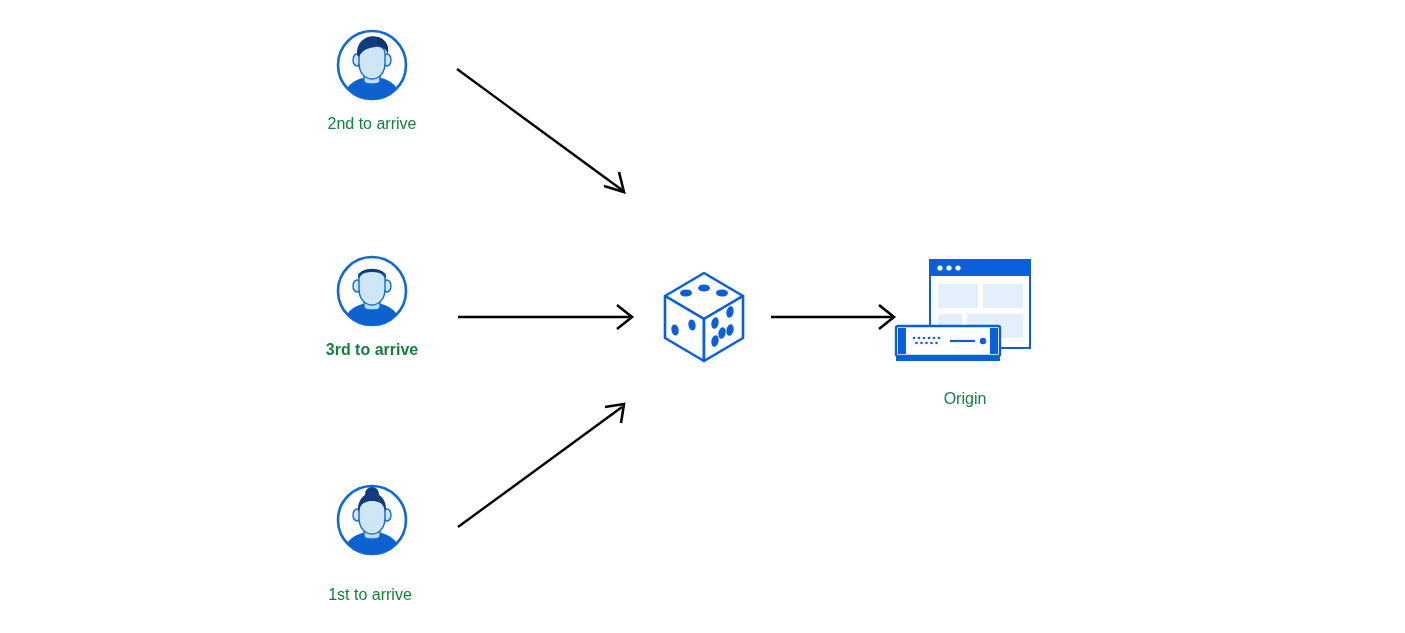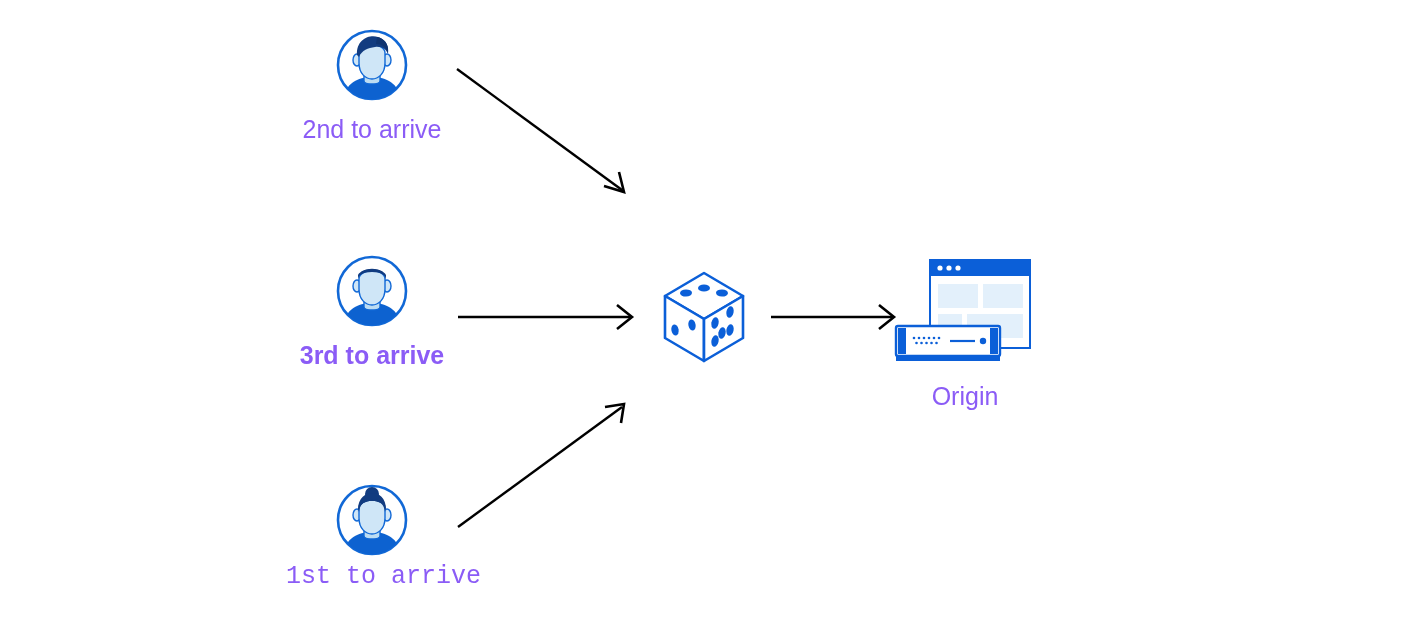--- a/index.html
+++ b/index.html
@@ -21,22 +21,22 @@
   .node {
     position: absolute;
   }
   .avatar-wrap {
     position: absolute;
     width: 76px;
     height: 76px;
   }
   .node-label {
     position: absolute;
-    font-size: 25px;
-    color: #8b5cf6;
+    font-size: 16px;
+    color: #15803d;
     white-space: nowrap;
     text-align: center;
     font-family: "Liberation Sans", sans-serif;
   }
   .arrow-layer {
     position: absolute;
     left: 0;
     top: 0;
     width: 1405px;
     height: 633px;
@@ -150,21 +150,21 @@
           <ellipse cx="23" cy="33" rx="4" ry="6" fill="#cfe6f7" stroke="#1168d6" stroke-width="1.4"></ellipse>
           <ellipse cx="53" cy="33" rx="4" ry="6" fill="#cfe6f7" stroke="#1168d6" stroke-width="1.4"></ellipse>
           <path d="M25 26 C25 15 51 15 51 26 L51 36 C51 47 44 52 38 52 C32 52 25 47 25 36 Z" fill="#cfe6f7" stroke="#1168d6" stroke-width="1.4"></path>
 
           <circle cx="38" cy="12" r="7" fill="#123c80"></circle>
           <path d="M24 30 C23 16 32 11 38 11 C45 11 53 16 52 30 C51 22 47 19 38 19 C30 19 26 22 24 30 Z" fill="#123c80"></path>
           <path d="M25 30 C26 22 30 19 38 19 C46 19 50 22 51 30 L51 25 C49 20 44 17 38 17 C32 17 27 20 25 25 Z" fill="#123c80"></path>
         </g>
       </svg>
     </div>
-    <div class="node-label" style="left:-48px; top:80px; width:168px;font-family:Liberation Mono, monospace;">1st to arrive</div>
+    <div class="node-label" style="left:-48px; top:104px; width:168px;">1st to arrive</div>
   </div>
 
   <div class="dice-wrap" style="left:658px; top:268px;">
     <svg width="92" height="98" viewBox="0 0 92 98">
       <g fill="#ffffff" stroke="#0b5fd8" stroke-width="2.6" stroke-linejoin="round">
 
         <polygon points="46,5 85,28 46,51 7,28"></polygon>
 
         <polygon points="7,28 46,51 46,93 7,70"></polygon>
 
@@ -220,16 +220,16 @@
               <circle cx="31.5" cy="85" r="1.3"></circle>
             <circle cx="36.5" cy="85" r="1.3"></circle>
               <circle cx="41.5" cy="85" r="1.3"></circle>
             <circle cx="46.5" cy="85" r="1.3"></circle>
           </g>
           <line x1="60" y1="83" x2="85" y2="83" stroke="#0b5fd8" stroke-width="2.2"></line>
           <circle cx="93" cy="83" r="3.2" fill="#0b5fd8"></circle>
         </g>
       </svg>
     </div>
-    <div class="node-label" style="left:0px; top:124px; width:150px;">Origin</div>
+    <div class="node-label" style="left:0px; top:132px; width:150px;">Origin</div>
   </div>
 
 </div>
 
 </body></html>

